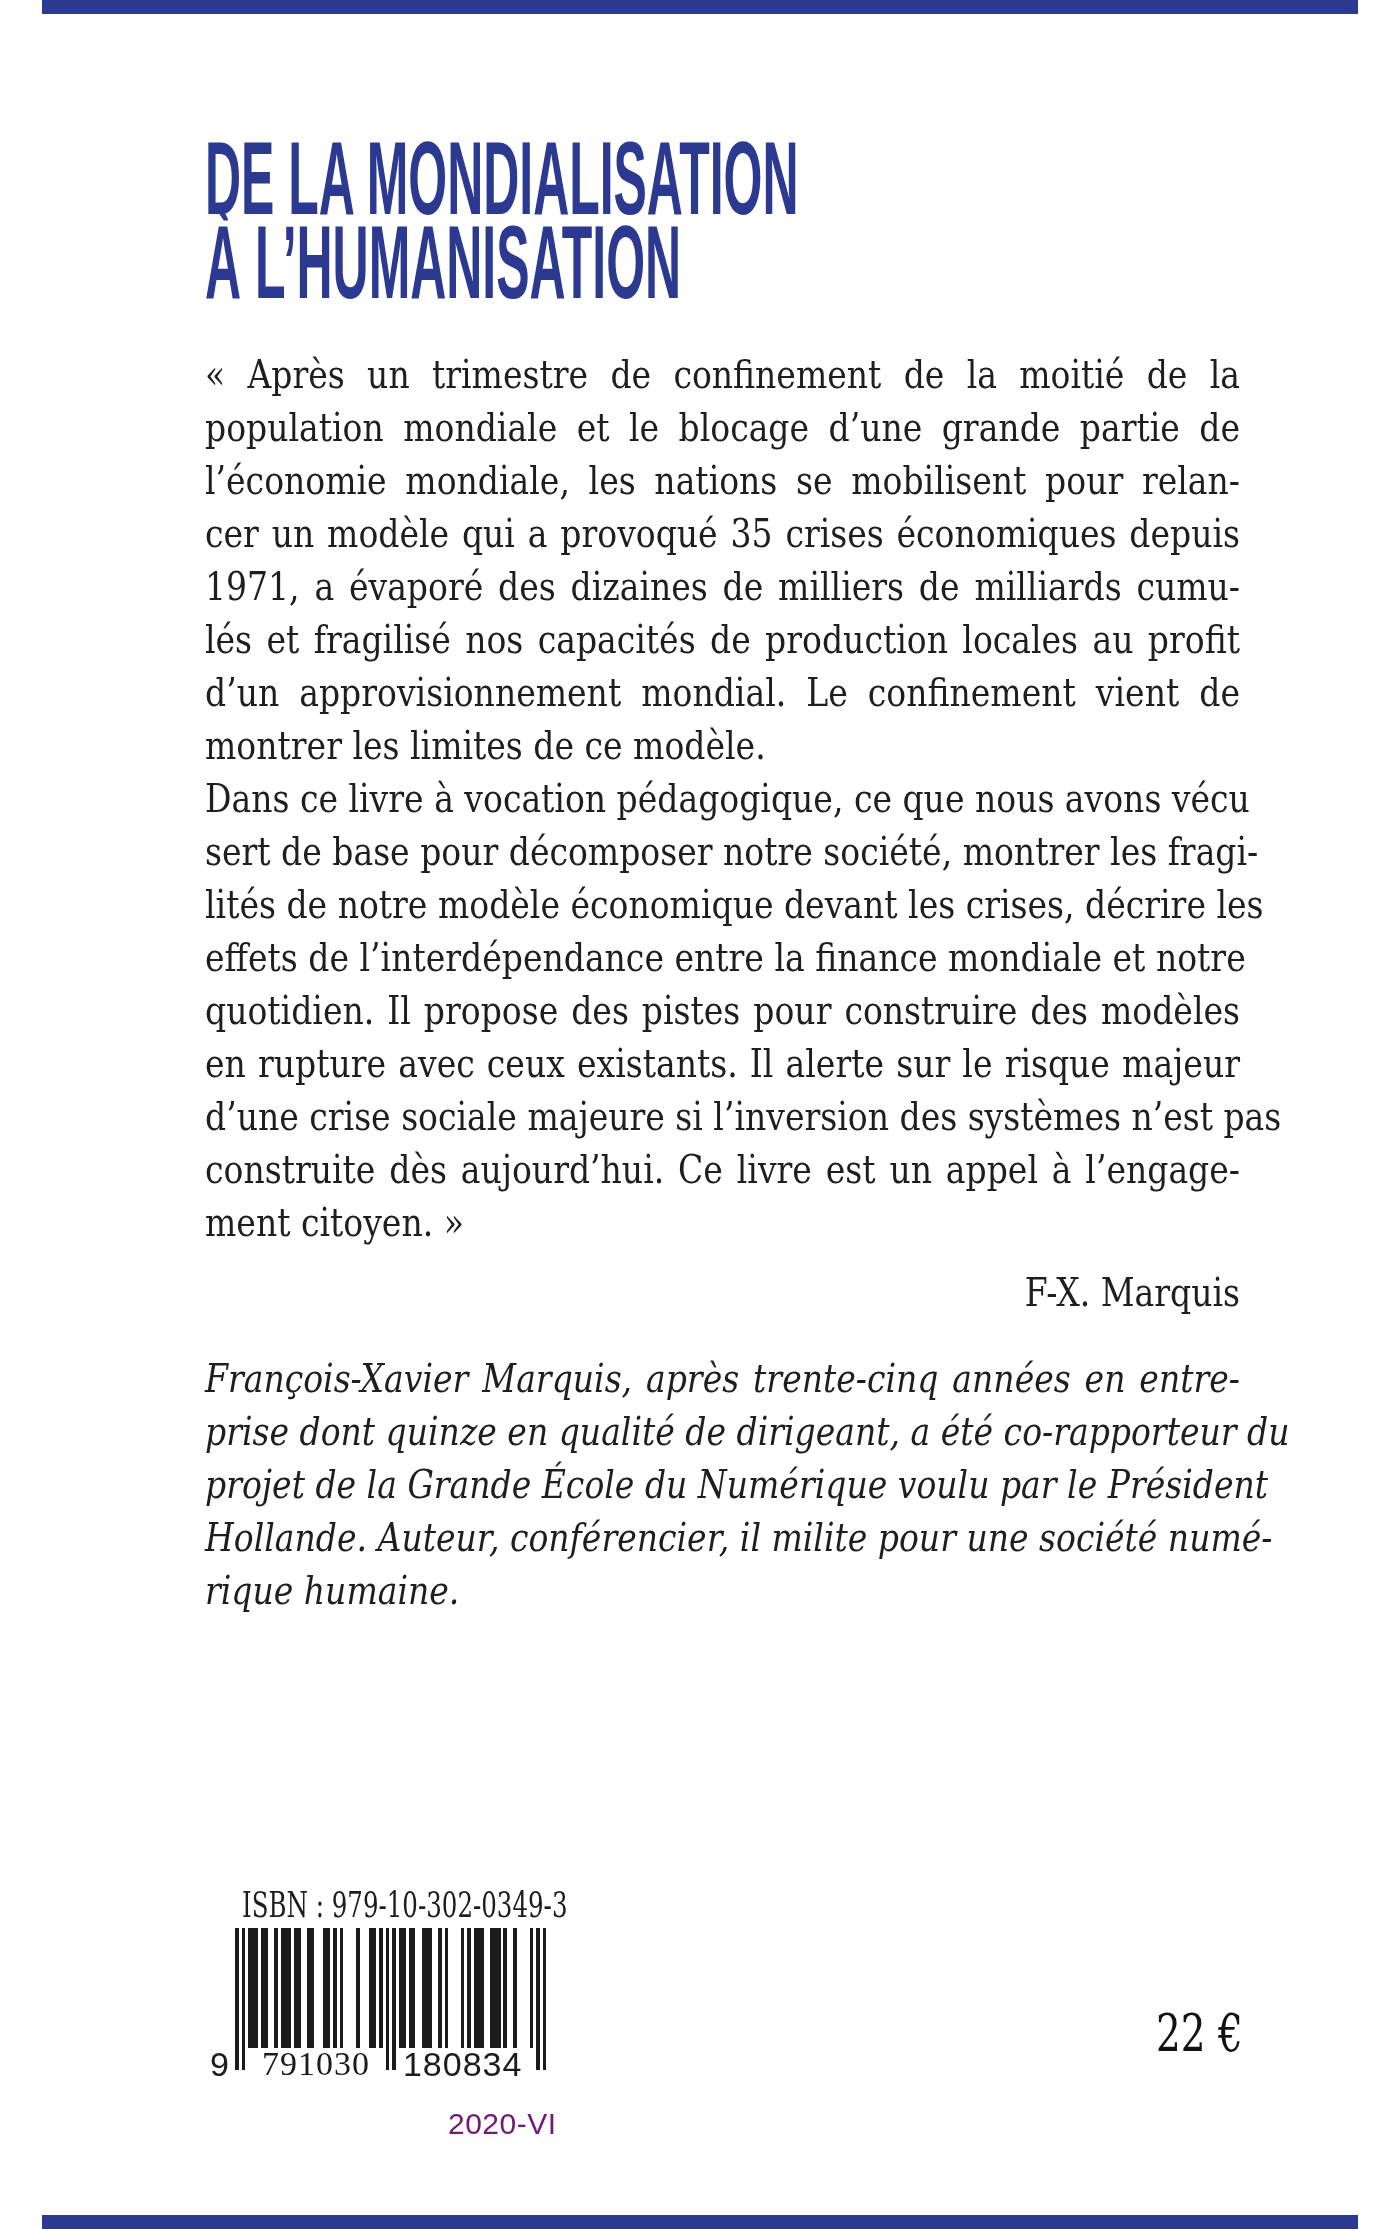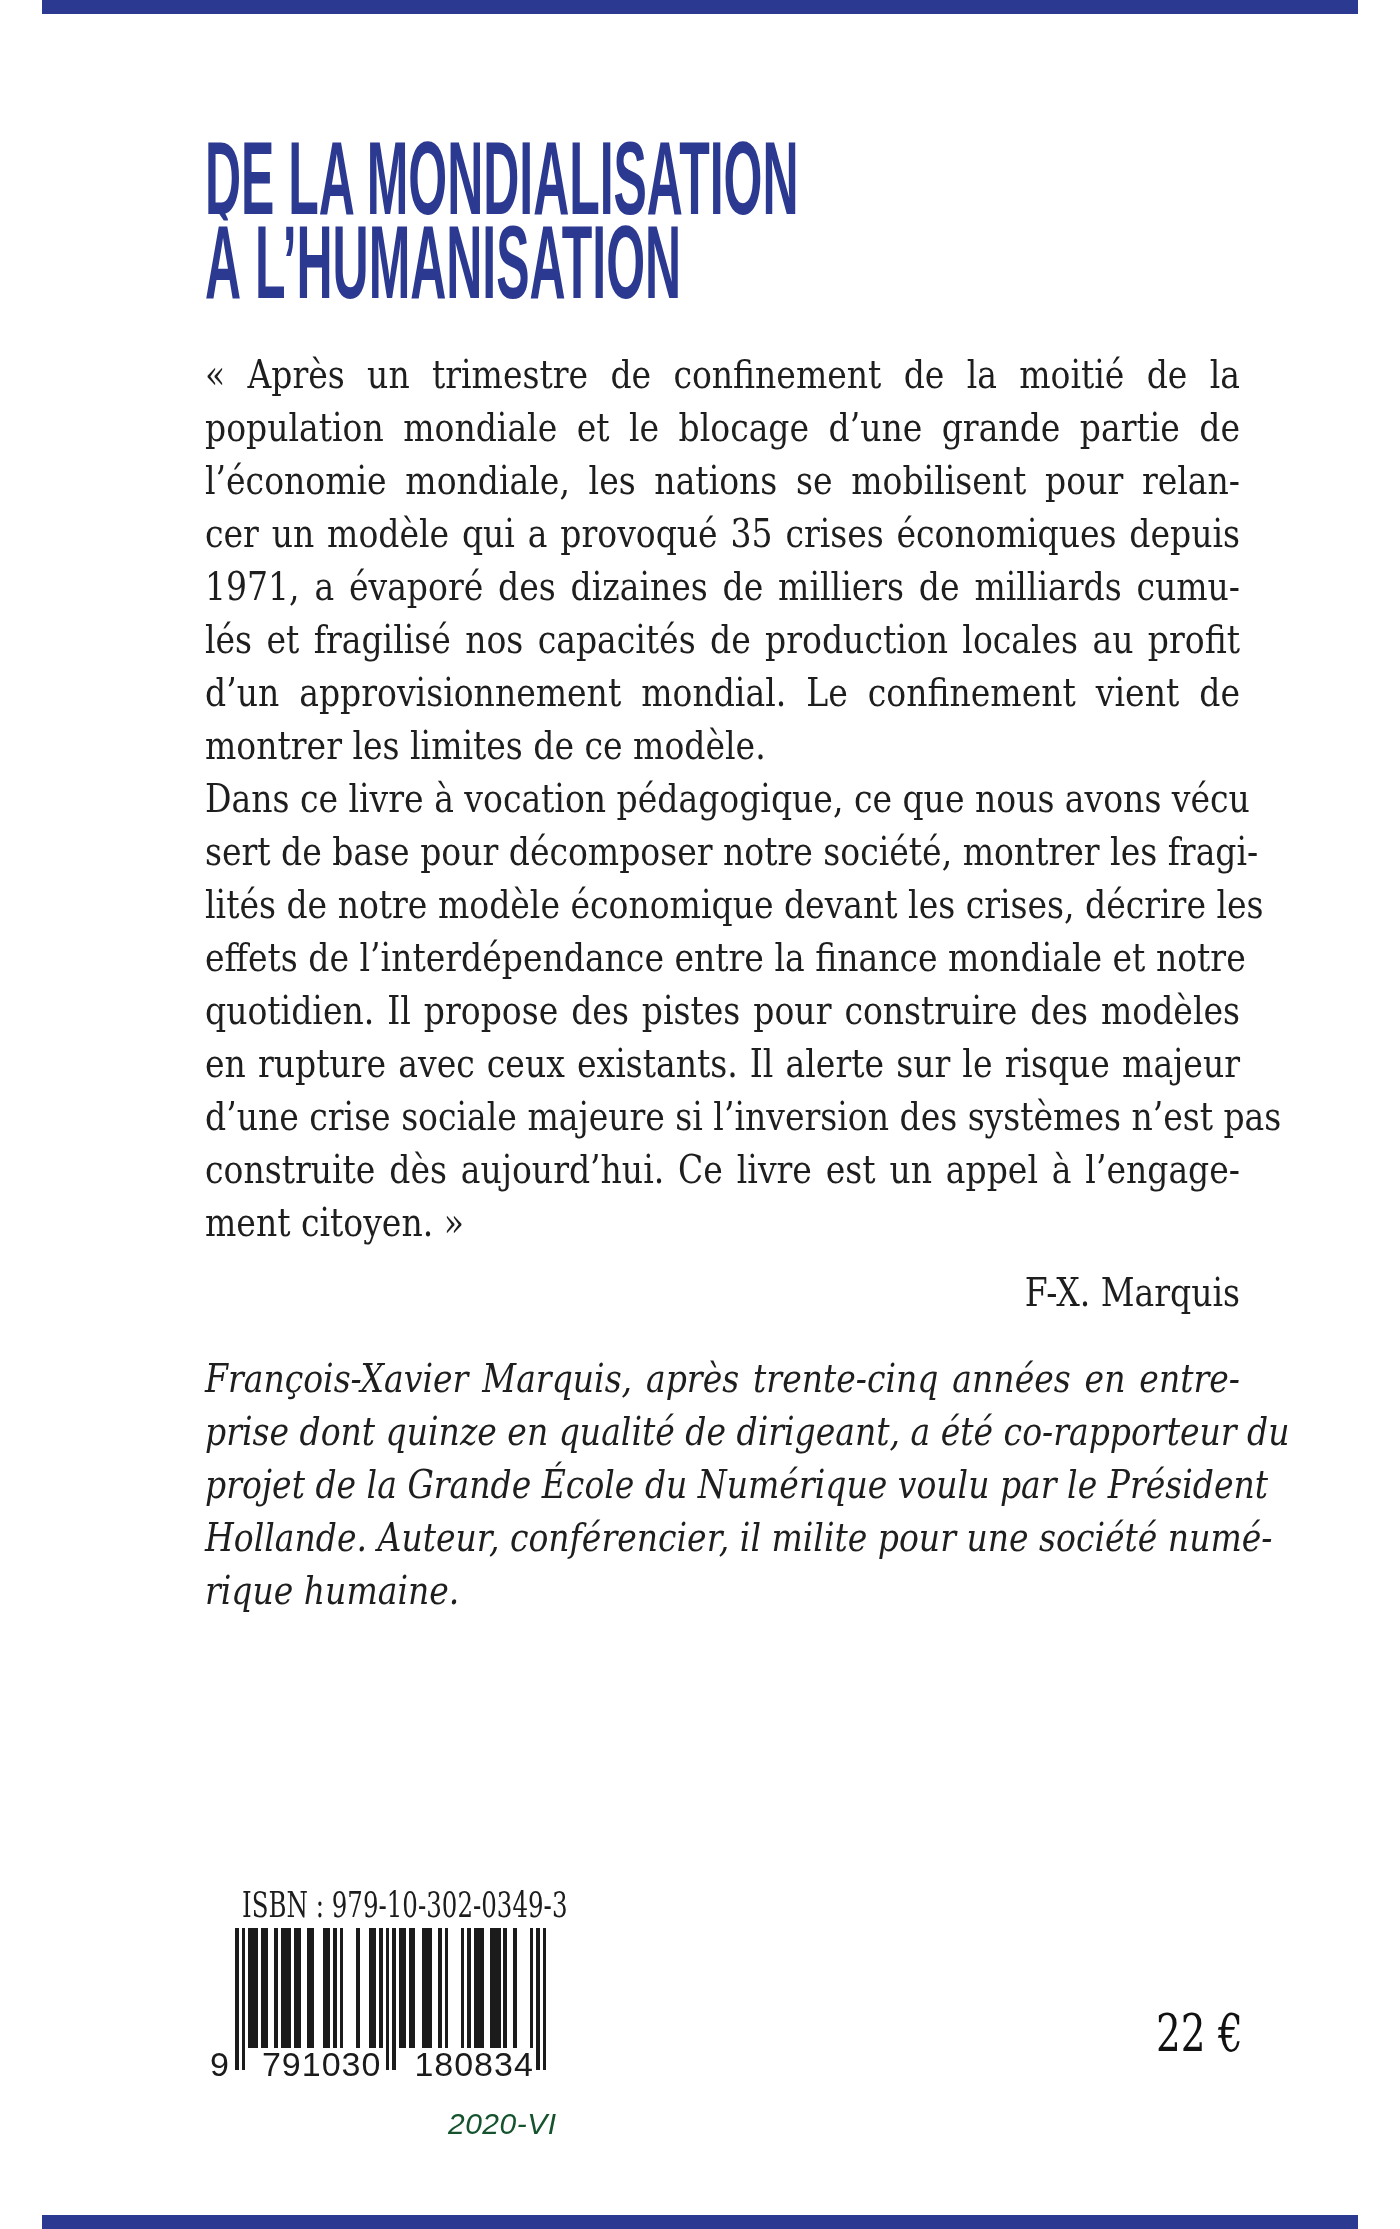--- a/index.html
+++ b/index.html
@@ -26,29 +26,29 @@
 
   #isbn{position:absolute;left:242px;top:1885px;font-size:35px;line-height:40px;
         white-space:nowrap;color:#1c1c1c;transform:scaleX(0.70);transform-origin:top left;}
 
   #barcode{position:absolute;left:235px;top:1928px;width:311px;height:142px;}
   #barcode .bar{position:absolute;top:0;background:#1b1b1b;}
 
   #barcode-digits{position:absolute;left:210px;top:2046px;width:340px;height:36px;
                   font-family:"Liberation Sans",sans-serif;font-size:34px;line-height:36px;
                   color:#1b1b1b;display:flex;align-items:flex-start;}
-  #barcode-digits .g1{margin-left:33px;letter-spacing:1px;}
+  #barcode-digits .g1{margin-left:33px;letter-spacing:1px;font-family:Liberation Serif, serif;}
   #barcode-digits .g2{margin-left:33px;letter-spacing:1px;}
 
   #price{position:absolute;left:1156px;top:2006px;font-size:52px;line-height:54px;
          white-space:nowrap;transform:scaleX(0.75);transform-origin:top left;color:#111;}
 
   #edition{position:absolute;left:448px;top:2108px;
            font-family:"Liberation Sans",sans-serif;font-size:30px;line-height:32px;
-           color:#14532d;letter-spacing:0.5px;font-style:italic;}
+           color:#701a75;letter-spacing:0.5px;}
 </style>
 </head>
 <body>
 
 <div id="cover">
 
   <div id="edge-top" class="edge-bar"></div>
 
   <div id="title">
     <div>DE LA MONDIALISATION</div>

